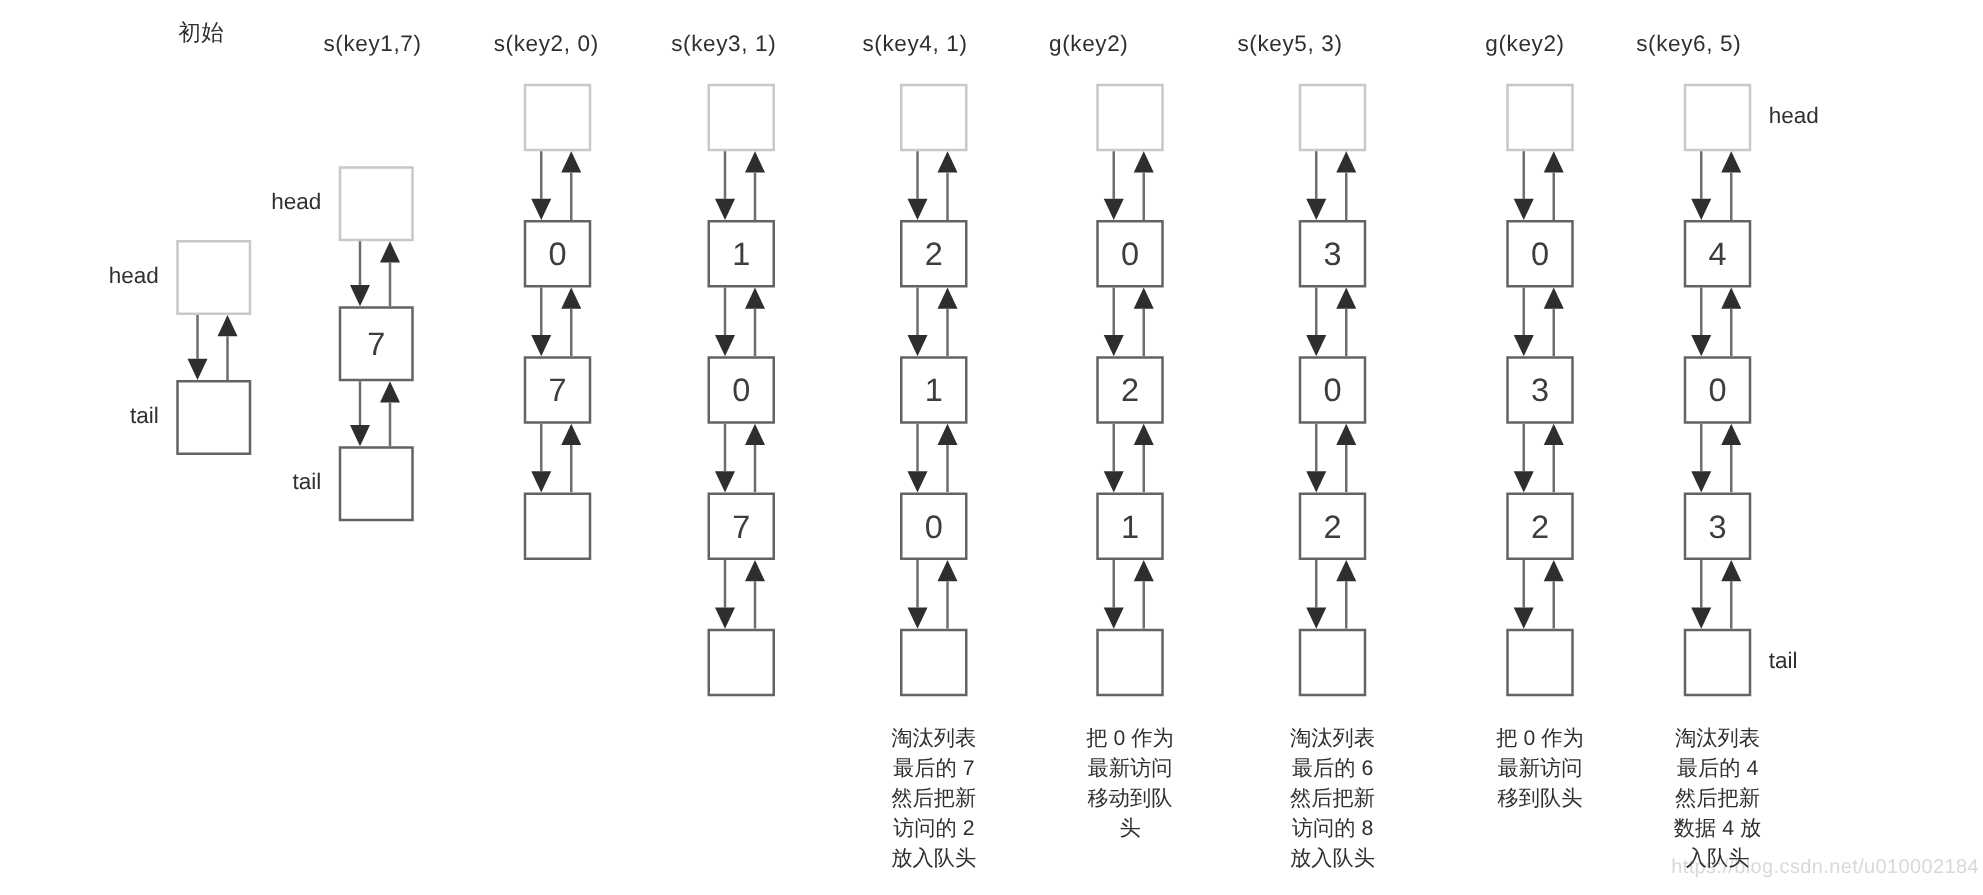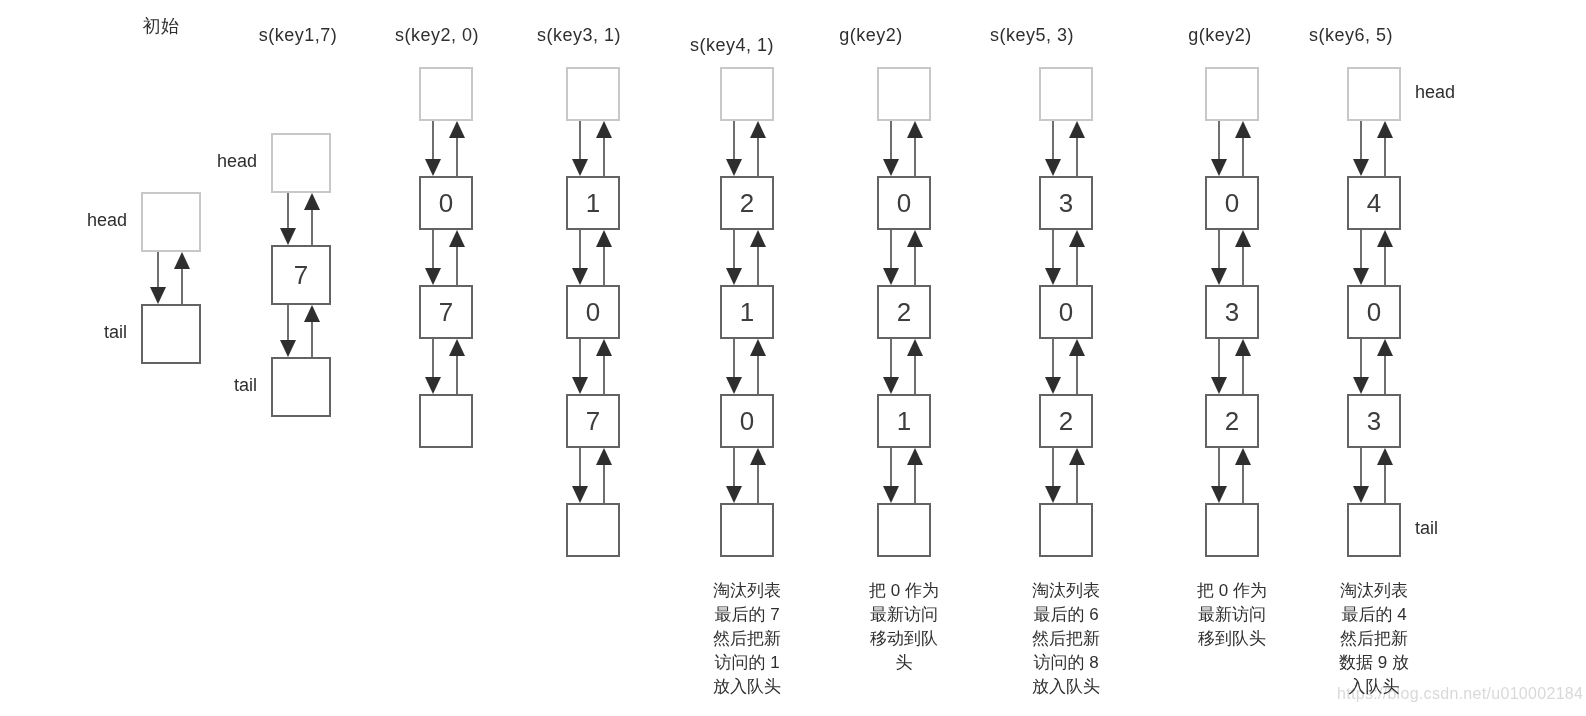--- a/index.html
+++ b/index.html
@@ -138,21 +138,21 @@
       </div>
       <div class="arrows" style="left: 571px; top: 448px; height: 55px;">
         <div class="aline" style="left: 8px; top: 0px; height: 38px;"></div>
         <div class="ah ah-down" style="left: 1px; top: 38px;"></div>
         <div class="ah ah-up" style="left: 25px; top: 0px;"></div>
         <div class="aline" style="left: 32px; top: 17px; height: 38px;"></div>
       </div>
       <div class="box dark" style="left: 566px; top: 503px; width: 54px; height: 54px;"></div>
     </div>
     <div style="position: absolute; left: 0px; top: 0px;">
-      <div class="hdr" style="left: 652px; top: 35px;">s(key4, 1)</div>
+      <div class="hdr" style="left: 652px; top: 25px;">s(key4, 1)</div>
       <div class="box light" style="left: 720px; top: 67px; width: 54px; height: 54px;"></div>
       <div class="arrows" style="left: 725px; top: 121px; height: 55px;">
         <div class="aline" style="left: 8px; top: 0px; height: 38px;"></div>
         <div class="ah ah-down" style="left: 1px; top: 38px;"></div>
         <div class="ah ah-up" style="left: 25px; top: 0px;"></div>
         <div class="aline" style="left: 32px; top: 17px; height: 38px;"></div>
       </div>
       <div class="box dark" style="left: 720px; top: 176px; width: 54px; height: 54px;">
         <div class="val">2</div>
       </div>
@@ -178,21 +178,21 @@
         <div class="aline" style="left: 8px; top: 0px; height: 38px;"></div>
         <div class="ah ah-down" style="left: 1px; top: 38px;"></div>
         <div class="ah ah-up" style="left: 25px; top: 0px;"></div>
         <div class="aline" style="left: 32px; top: 17px; height: 38px;"></div>
       </div>
       <div class="box dark" style="left: 720px; top: 503px; width: 54px; height: 54px;"></div>
       <div class="annot" style="left: 662px; top: 579px;">
         <div>淘汰列表</div>
         <div>最后的 7</div>
         <div>然后把新</div>
-        <div>访问的 1</div>
+        <div>访问的 2</div>
         <div>放入队头</div>
       </div>
     </div>
     <div style="position: absolute; left: 0px; top: 0px;">
       <div class="hdr" style="left: 791px; top: 25px;">g(key2)</div>
       <div class="box light" style="left: 877px; top: 67px; width: 54px; height: 54px;"></div>
       <div class="arrows" style="left: 882px; top: 121px; height: 55px;">
         <div class="aline" style="left: 8px; top: 0px; height: 38px;"></div>
         <div class="ah ah-down" style="left: 1px; top: 38px;"></div>
         <div class="ah ah-up" style="left: 25px; top: 0px;"></div>
@@ -357,17 +357,17 @@
         <div class="ah ah-up" style="left: 25px; top: 0px;"></div>
         <div class="aline" style="left: 32px; top: 17px; height: 38px;"></div>
       </div>
       <div class="box dark" style="left: 1347px; top: 503px; width: 54px; height: 54px;"></div>
       <div class="plabel right" style="top: 82px; left: 1415px;">head</div>
       <div class="plabel right" style="top: 518px; left: 1415px;">tail</div>
       <div class="annot" style="left: 1289px; top: 579px;">
         <div>淘汰列表</div>
         <div>最后的 4</div>
         <div>然后把新</div>
-        <div>数据 9 放</div>
+        <div>数据 4 放</div>
         <div>入队头</div>
       </div>
     </div>
   </div>
 
 </body></html>

